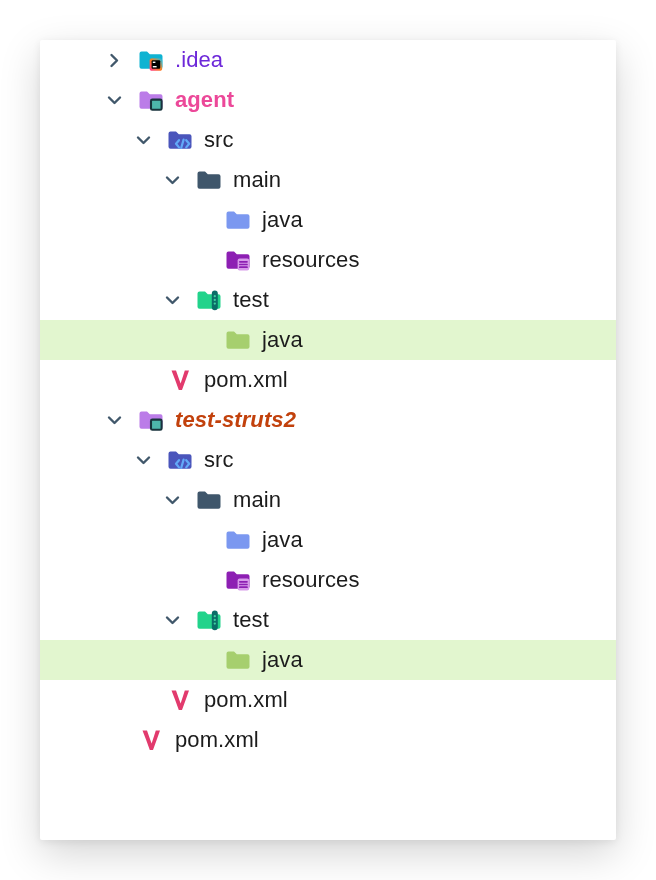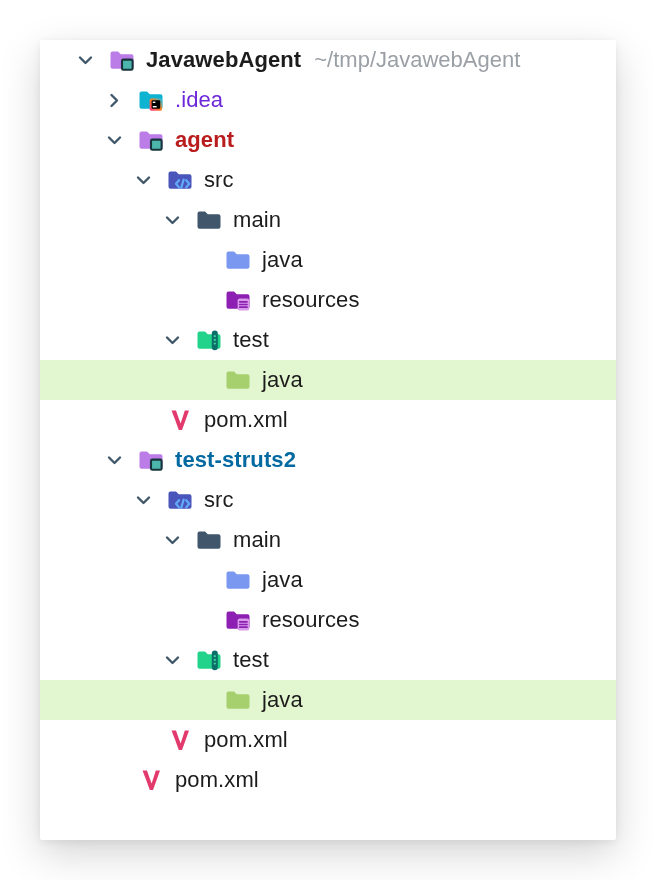--- a/index.html
+++ b/index.html
@@ -60,35 +60,20 @@
     font-size: 22px;
     color: #9ba0a6;
     margin-left: 13px;
   }
 </style>
 </head>
 <body>
 
 <div class="panel">
   <div class="tree" style="--hl-bg: #e2f6cf;">
-      <div class="row" style="--lvl: 0;">
-        <span class="chev">
-          <svg width="19" height="19" viewBox="0 0 19 19" aria-hidden="true">
-            <polyline points="4,6.5 9.5,12 15,6.5" fill="none" stroke="#41586b" stroke-width="2.4" stroke-linecap="round" stroke-linejoin="round"></polyline>
-          </svg>
-        </span>
-        <span class="icon">
-          <svg width="28" height="28" viewBox="0 0 28 28" aria-hidden="true">
-            <path d="M2.5 7.5 Q2.5 5.5 4.5 5.5 H10 L12.8 8.2 H23.5 Q25.5 8.2 25.5 10.2 V20.8 Q25.5 22.8 23.5 22.8 H4.5 Q2.5 22.8 2.5 20.8 Z" fill="#bb7ce8"></path>
-            <rect x="14" y="13.6" width="10.6" height="10.2" rx="1.4" fill="#4db6ac" stroke="#18333c" stroke-width="2.1"></rect>
-          </svg>
-        </span>
-        <span class="label bold" style="color: rgb(28, 28, 28);">JavawebAgent</span>
-        <span class="suffix" style="color: rgb(155, 160, 166);">~/tmp/JavawebAgent</span>
-      </div>
       <div class="row" style="--lvl: 1;">
         <span class="chev">
           <svg width="19" height="19" viewBox="0 0 19 19" aria-hidden="true">
             <polyline points="6.5,4 12,9.5 6.5,15" fill="none" stroke="#41586b" stroke-width="2.4" stroke-linecap="round" stroke-linejoin="round"></polyline>
           </svg>
         </span>
         <span class="icon">
           <svg width="28" height="28" viewBox="0 0 28 28" aria-hidden="true">
             <defs>
               <linearGradient id="ig" x1="0" y1="1" x2="1" y2="0">
@@ -111,21 +96,21 @@
           <svg width="19" height="19" viewBox="0 0 19 19" aria-hidden="true">
             <polyline points="4,6.5 9.5,12 15,6.5" fill="none" stroke="#41586b" stroke-width="2.4" stroke-linecap="round" stroke-linejoin="round"></polyline>
           </svg>
         </span>
         <span class="icon">
           <svg width="28" height="28" viewBox="0 0 28 28" aria-hidden="true">
             <path d="M2.5 7.5 Q2.5 5.5 4.5 5.5 H10 L12.8 8.2 H23.5 Q25.5 8.2 25.5 10.2 V20.8 Q25.5 22.8 23.5 22.8 H4.5 Q2.5 22.8 2.5 20.8 Z" fill="#bb7ce8"></path>
             <rect x="14" y="13.6" width="10.6" height="10.2" rx="1.4" fill="#4db6ac" stroke="#18333c" stroke-width="2.1"></rect>
           </svg>
         </span>
-        <span class="label bold" style="color: #b91c1c;">agent</span>
+        <span class="label bold" style="color: #ec4899;">agent</span>
       </div>
       <div class="row" style="--lvl: 2;">
         <span class="chev">
           <svg width="19" height="19" viewBox="0 0 19 19" aria-hidden="true">
             <polyline points="4,6.5 9.5,12 15,6.5" fill="none" stroke="#41586b" stroke-width="2.4" stroke-linecap="round" stroke-linejoin="round"></polyline>
           </svg>
         </span>
         <span class="icon">
           <svg width="28" height="28" viewBox="0 0 28 28" aria-hidden="true">
             <path d="M2.5 7.5 Q2.5 5.5 4.5 5.5 H10 L12.8 8.2 H23.5 Q25.5 8.2 25.5 10.2 V20.8 Q25.5 22.8 23.5 22.8 H4.5 Q2.5 22.8 2.5 20.8 Z" fill="#4a55bb"></path>
@@ -215,21 +200,21 @@
           <svg width="19" height="19" viewBox="0 0 19 19" aria-hidden="true">
             <polyline points="4,6.5 9.5,12 15,6.5" fill="none" stroke="#41586b" stroke-width="2.4" stroke-linecap="round" stroke-linejoin="round"></polyline>
           </svg>
         </span>
         <span class="icon">
           <svg width="28" height="28" viewBox="0 0 28 28" aria-hidden="true">
             <path d="M2.5 7.5 Q2.5 5.5 4.5 5.5 H10 L12.8 8.2 H23.5 Q25.5 8.2 25.5 10.2 V20.8 Q25.5 22.8 23.5 22.8 H4.5 Q2.5 22.8 2.5 20.8 Z" fill="#bb7ce8"></path>
             <rect x="14" y="13.6" width="10.6" height="10.2" rx="1.4" fill="#4db6ac" stroke="#18333c" stroke-width="2.1"></rect>
           </svg>
         </span>
-        <span class="label bold" style="color: #0369a1;">test-struts2</span>
+        <span class="label bold" style="color: #c2410c; font-style: italic;">test-struts2</span>
       </div>
       <div class="row" style="--lvl: 2;">
         <span class="chev">
           <svg width="19" height="19" viewBox="0 0 19 19" aria-hidden="true">
             <polyline points="4,6.5 9.5,12 15,6.5" fill="none" stroke="#41586b" stroke-width="2.4" stroke-linecap="round" stroke-linejoin="round"></polyline>
           </svg>
         </span>
         <span class="icon">
           <svg width="28" height="28" viewBox="0 0 28 28" aria-hidden="true">
             <path d="M2.5 7.5 Q2.5 5.5 4.5 5.5 H10 L12.8 8.2 H23.5 Q25.5 8.2 25.5 10.2 V20.8 Q25.5 22.8 23.5 22.8 H4.5 Q2.5 22.8 2.5 20.8 Z" fill="#4a55bb"></path>

